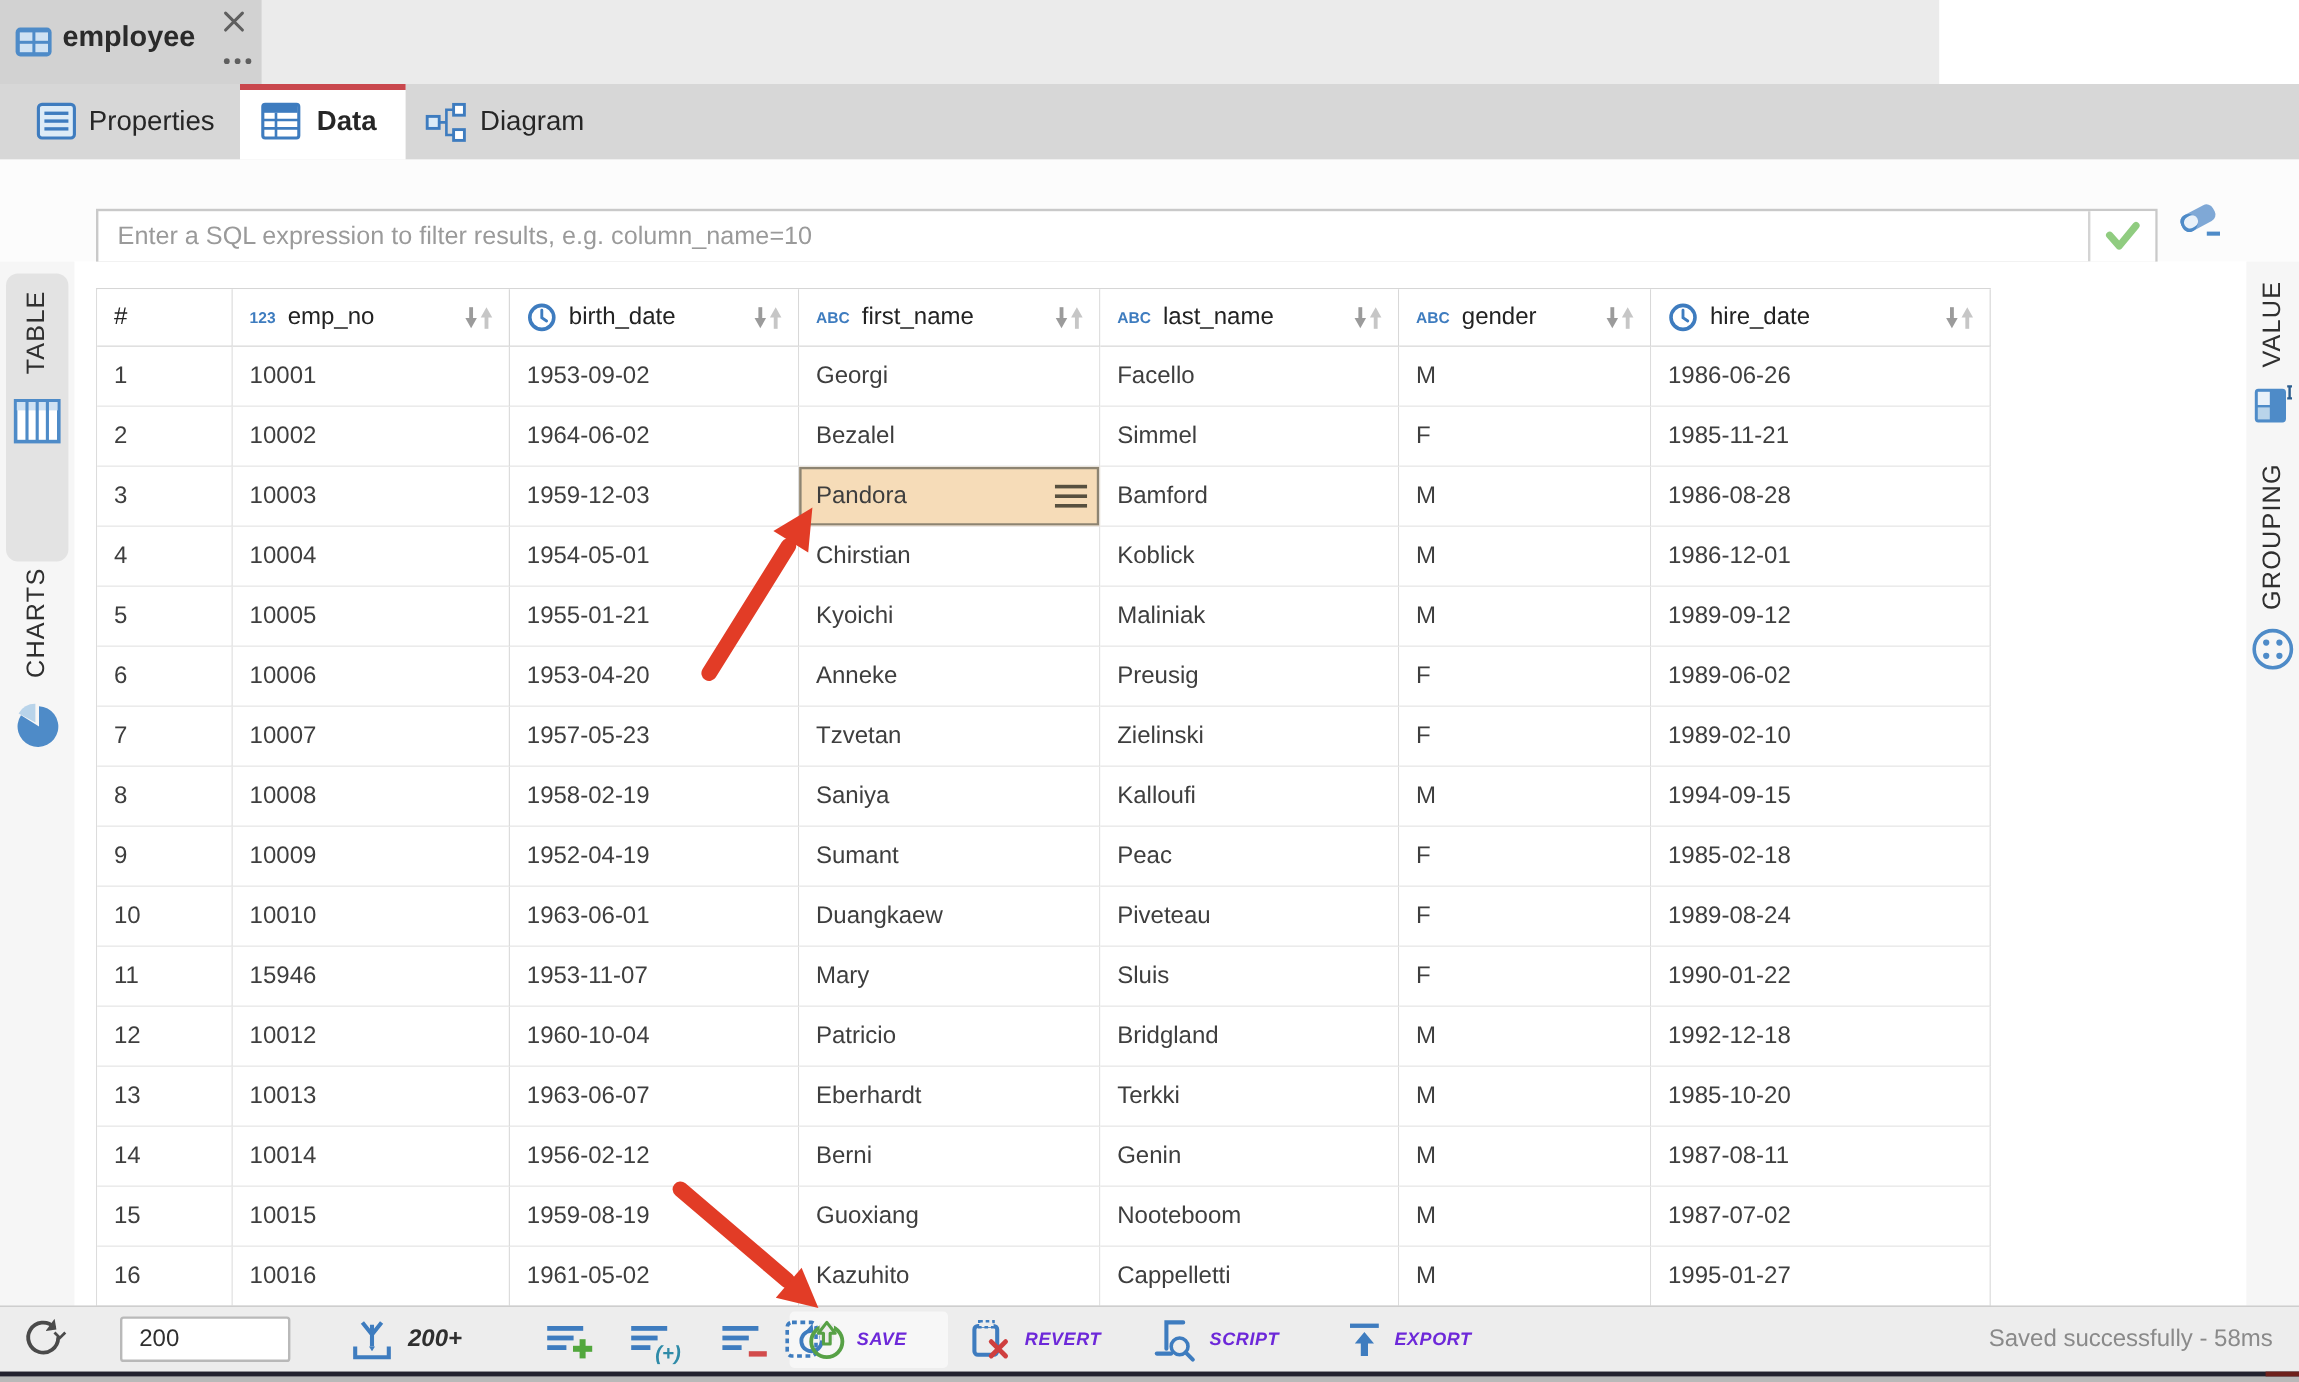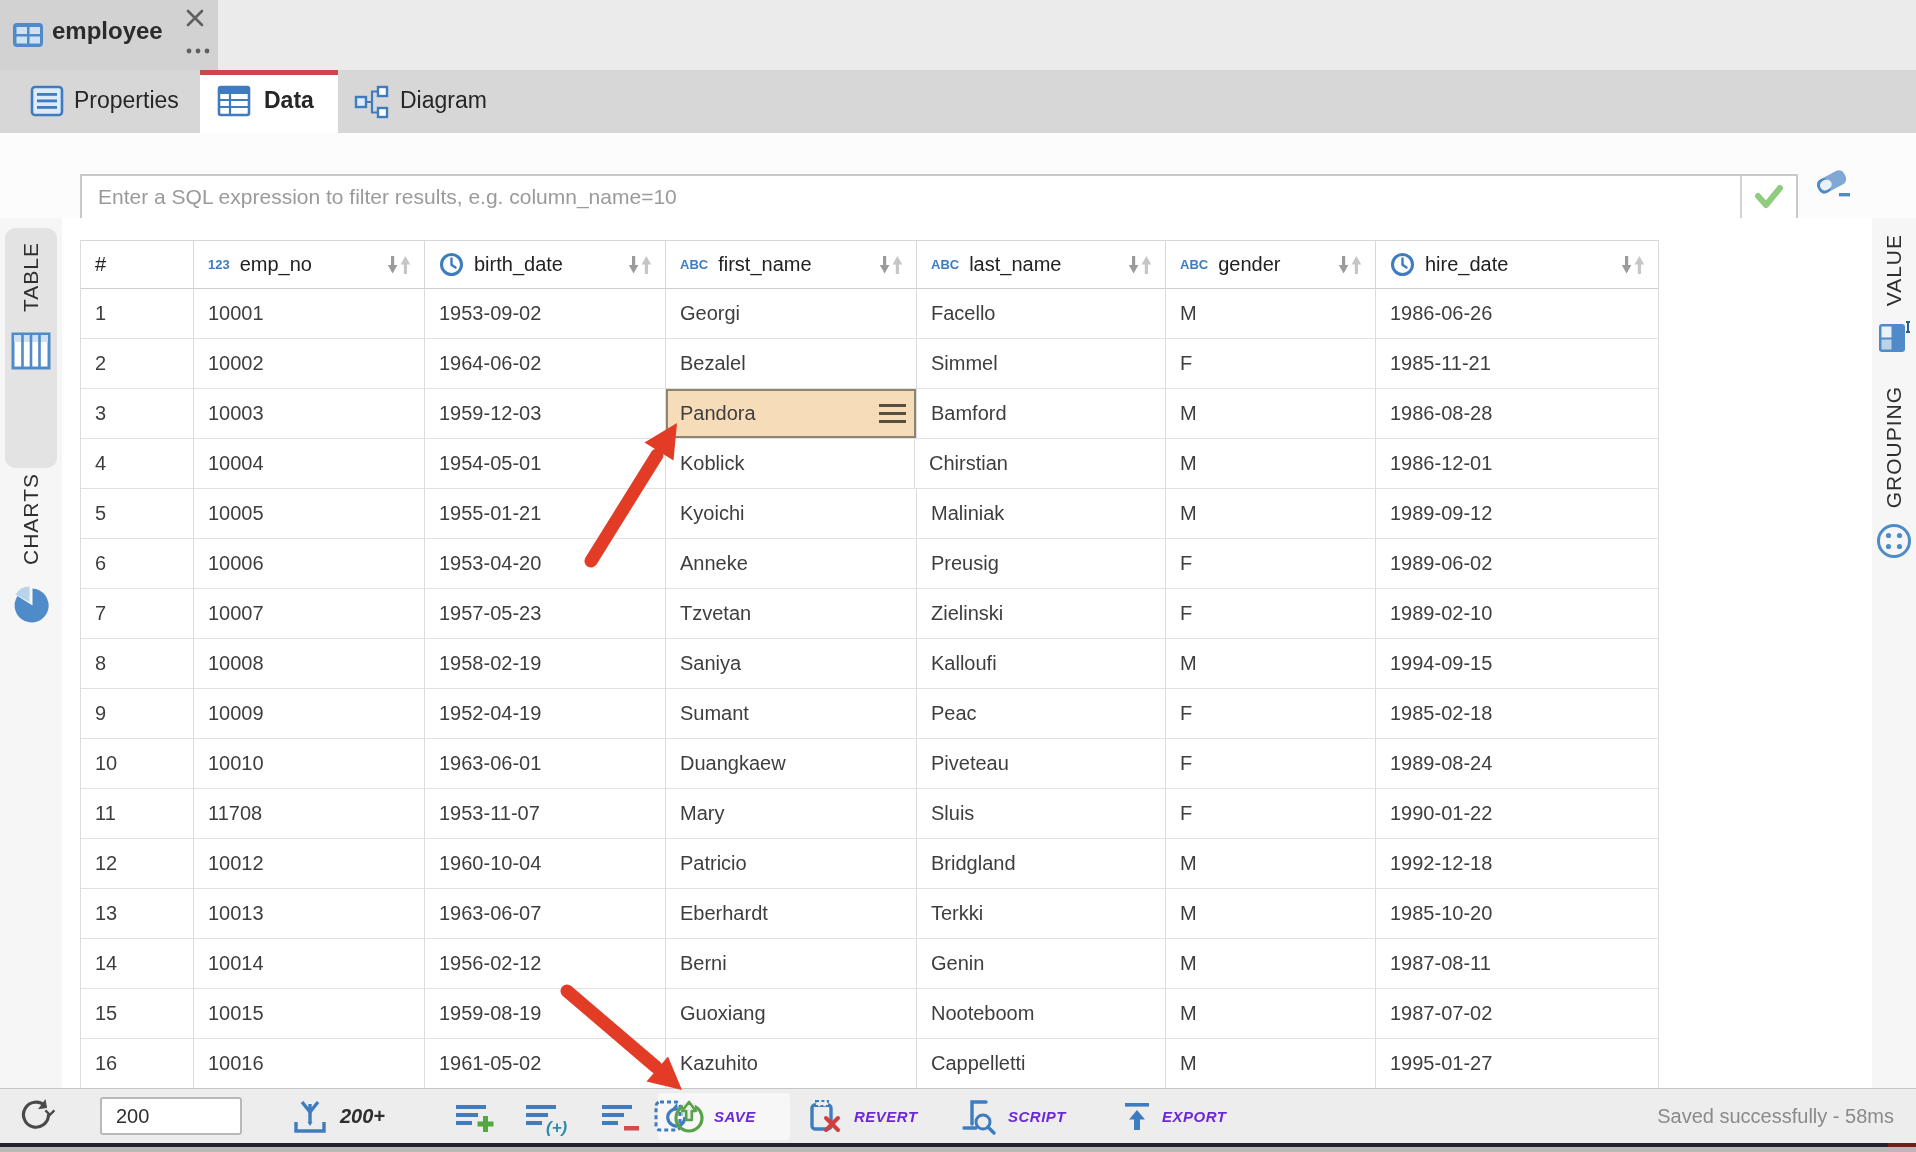--- a/index.html
+++ b/index.html
@@ -1,20 +1,20 @@
 <!DOCTYPE html>
 <html><head>
 <meta charset="utf-8">
 <style>
   html,body{margin:0;padding:0;background:#ffffff;}
   body{font-family:"Liberation Sans", sans-serif; width:1916px;height:1152px;overflow:hidden;position:relative;}
   .canvas{position:absolute;left:0;top:0;width:1916px;height:1152px;background:#fff;}
 
   
-  .tabstrip{position:absolute;left:0;top:0;width:1916px;height:70px;background:#ebebeb;}
+  .tabstrip{position:absolute;left:0;top:0;width:1616px;height:70px;background:#ebebeb;}
   .etab{position:absolute;left:0;top:0;width:218px;height:70px;background:#d2d2d2;cursor:default;}
   .etab-icon{position:absolute;left:12px;top:20px;}
   .etab-label{position:absolute;left:52px;top:17px;font-size:24px;font-weight:bold;color:#2b2b2b;}
   .etab-close{position:absolute;left:183px;top:6px;width:26px;height:26px;}
   .etab-more{position:absolute;left:185px;top:46px;width:26px;height:12px;}
 
   
   .subtabs{position:absolute;left:0;top:70px;width:1916px;height:63px;background:#d7d7d7;}
   .stab{position:absolute;top:0;height:63px;}
   .stab .sicon{position:absolute;top:15px;}
@@ -327,22 +327,22 @@
     </svg>
   </span></div>
           <div class="cell c-last_name">Bamford</div>
           <div class="cell c-gender">M</div>
           <div class="cell c-hire_date">1986-08-28</div>
         </div>
         <div class="row">
           <div class="cell c-rownum">4</div>
           <div class="cell c-emp_no">10004</div>
           <div class="cell c-birth_date">1954-05-01</div>
+          <div class="cell c-first_name">Chirstian</div>
           <div class="cell c-last_name">Koblick</div>
-          <div class="cell c-first_name">Chirstian</div>
           <div class="cell c-gender">M</div>
           <div class="cell c-hire_date">1986-12-01</div>
         </div>
         <div class="row">
           <div class="cell c-rownum">5</div>
           <div class="cell c-emp_no">10005</div>
           <div class="cell c-birth_date">1955-01-21</div>
           <div class="cell c-first_name">Kyoichi</div>
           <div class="cell c-last_name">Maliniak</div>
           <div class="cell c-gender">M</div>
@@ -388,21 +388,21 @@
           <div class="cell c-rownum">10</div>
           <div class="cell c-emp_no">10010</div>
           <div class="cell c-birth_date">1963-06-01</div>
           <div class="cell c-first_name">Duangkaew</div>
           <div class="cell c-last_name">Piveteau</div>
           <div class="cell c-gender">F</div>
           <div class="cell c-hire_date">1989-08-24</div>
         </div>
         <div class="row">
           <div class="cell c-rownum">11</div>
-          <div class="cell c-emp_no">11708</div>
+          <div class="cell c-emp_no">15946</div>
           <div class="cell c-birth_date">1953-11-07</div>
           <div class="cell c-first_name">Mary</div>
           <div class="cell c-last_name">Sluis</div>
           <div class="cell c-gender">F</div>
           <div class="cell c-hire_date">1990-01-22</div>
         </div>
         <div class="row">
           <div class="cell c-rownum">12</div>
           <div class="cell c-emp_no">10012</div>
           <div class="cell c-birth_date">1960-10-04</div>

